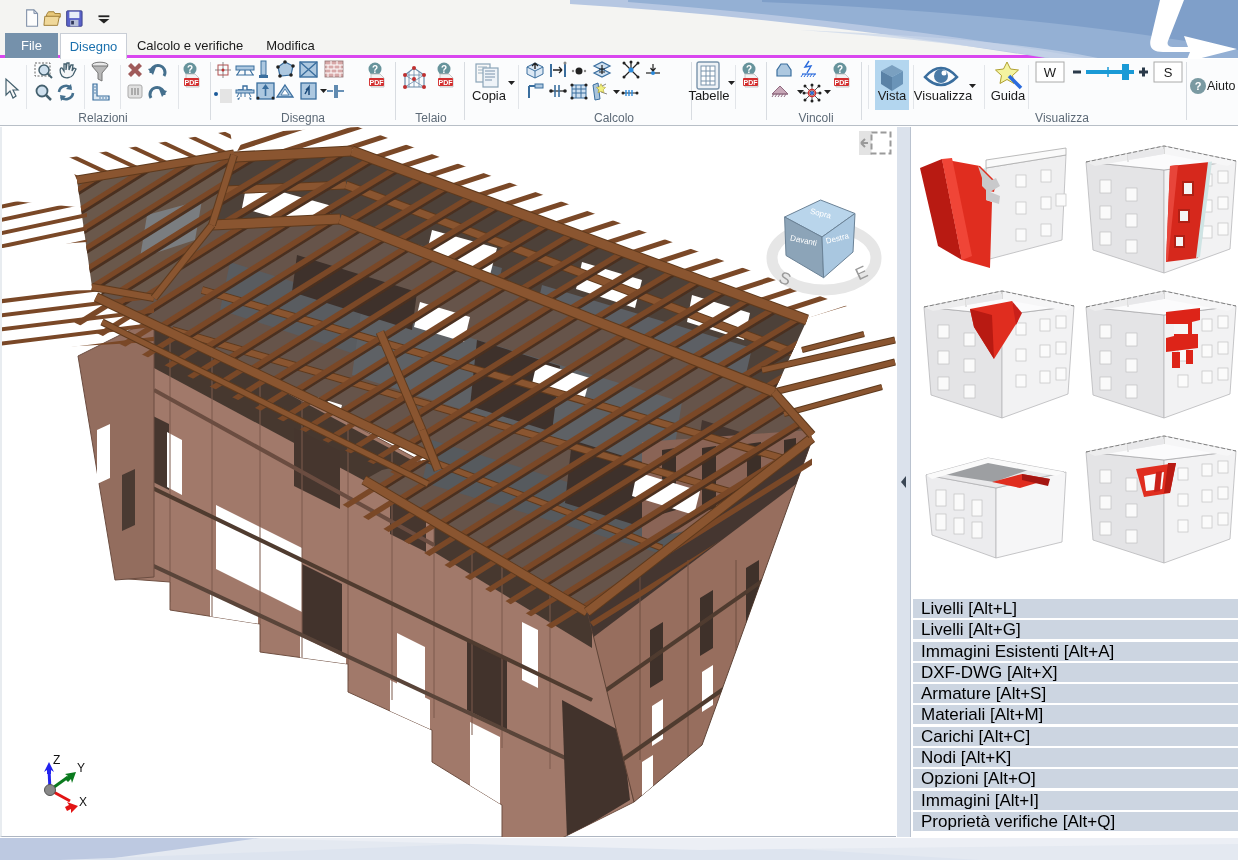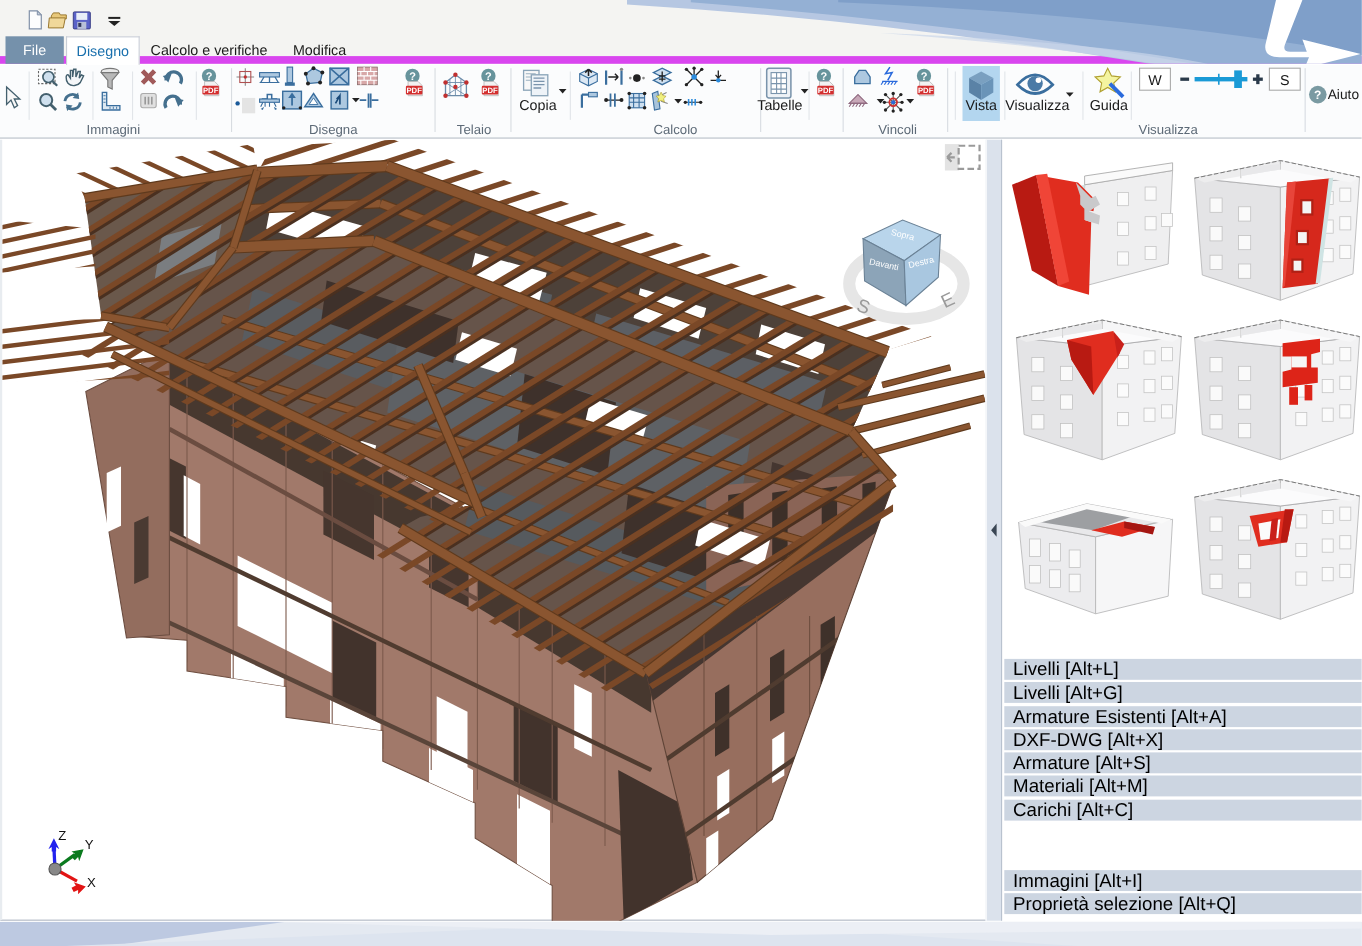--- a/index.html
+++ b/index.html
@@ -1,20 +1,20 @@
 <!DOCTYPE html>
 <html><head>
 <meta charset="utf-8">
 <style>
 * { margin:0; padding:0; box-sizing:border-box; }
 html,body { width:1238px; height:860px; overflow:hidden; font-family:"Liberation Sans", sans-serif; background:#fff; }
 #root { position:relative; width:1238px; height:860px; }
 
 
-#header { position:absolute; left:0; top:0; width:1238px; height:58px; background:#f4f4f2; border-bottom:7px solid #d946ef; }
+#header { position:absolute; left:0; top:0; width:1238px; height:58px; background:#f4f4f2; border-bottom:3px solid #d946ef; }
 #qat { position:absolute; left:18px; top:9px; height:20px; z-index:5; }
 .tab { position:absolute; top:33px; height:25px; line-height:25px; text-align:center; font-size:13px; color:#1a1a1a; }
 #tab-file { left:5px; width:53px; background:#7591ab; color:#ffffff; }
 #tab-disegno { left:60px; width:67px; background:#ffffff; color:#1a70ad; border:1px solid #c9ced6; border-bottom:none; height:26px; }
 #tab-calcolo { left:130px; width:120px; }
 #tab-relazioni { left:253px; width:75px; }
 
 
 #ribbon { position:absolute; left:0; top:59px; width:1238px; height:67px; background:#fbfcfd; border-bottom:1px solid #b8bfc7; }
 .rgroup-label { position:absolute; top:52px; font-size:12px; color:#5d6a77; width:120px; text-align:center; }
@@ -56,21 +56,21 @@
     <rect x="83" y="7" width="12" height="2" fill="#222"></rect>
     <path d="M83,11 l12,0 -6,5 z" fill="#222"></path>
   </svg>
   <div class="tab" id="tab-file">File</div>
   <div class="tab" id="tab-disegno">Disegno</div>
   <div class="tab" id="tab-calcolo">Calcolo e verifiche</div>
   <div class="tab" id="tab-relazioni">Modifica</div>
 </div>
 
 <div id="ribbon">
-  <div class="rgroup-label" style="left:43px">Immagini</div>
+  <div class="rgroup-label" style="left:43px">Relazioni</div>
   <div class="rgroup-label" style="left:243px">Disegna</div>
   <div class="rgroup-label" style="left:371px">Telaio</div>
   <div class="rgroup-label" style="left:554px">Calcolo</div>
   <div class="rgroup-label" style="left:756px">Vincoli</div>
   <div class="rgroup-label" style="left:1002px">Visualizza</div>
   <div class="gsep" style="left:210px"></div>
   <div class="ssep" style="left:26px"></div>
   <div class="ssep" style="left:84px"></div>
   <div class="ssep" style="left:120px"></div>
   <div class="ssep" style="left:178px"></div>
@@ -1130,27 +1130,29 @@
           <rect x="124" y="86" width="10" height="12" fill="#fbfbfb" stroke="#c4c4c4" stroke-width="0.7"></rect>
           <rect x="140" y="83" width="10" height="12" fill="#fbfbfb" stroke="#c4c4c4" stroke-width="0.7"></rect>
           <polygon points="58.0,39.0 98.0,33.0 92.0,63.0 66.0,67.0" fill="#e02d1f"></polygon>
           <polygon points="66.0,46.0 86.0,42.0 84.0,59.0 68.0,61.0" fill="#fbfbfc"></polygon>
           <polygon points="78.0,42.0 84.0,41.0 82.0,61.0 76.0,62.0" fill="#c9201a"></polygon>
           <polygon points="90.0,33.0 98.0,33.0 92.0,63.0 86.0,63.0" fill="#b81a12"></polygon>
         </g>
       </svg>
   <div class="lrow" style="top:472px">Livelli [Alt+L]</div>
   <div class="lrow" style="top:493px">Livelli [Alt+G]</div>
-  <div class="lrow" style="top:515px">Armature Esistenti [Alt+A]</div>
+  <div class="lrow" style="top:515px">Immagini Esistenti [Alt+A]</div>
   <div class="lrow" style="top:536px">DXF-DWG [Alt+X]</div>
   <div class="lrow" style="top:557px">Armature [Alt+S]</div>
   <div class="lrow" style="top:578px">Materiali [Alt+M]</div>
   <div class="lrow" style="top:600px">Carichi [Alt+C]</div>
+  <div class="lrow" style="top:621px">Nodi [Alt+K]</div>
+  <div class="lrow" style="top:642px">Opzioni [Alt+O]</div>
   <div class="lrow" style="top:664px">Immagini [Alt+I]</div>
-  <div class="lrow" style="top:685px">Proprietà selezione [Alt+Q]</div>
+  <div class="lrow" style="top:685px">Proprietà verifiche [Alt+Q]</div>
 </div>
 
 <div id="status">
   <svg width="1238" height="22">
     <rect width="1238" height="22" fill="#e4e9f1"></rect>
     <polygon points="0,0 260,0 100,22 0,22" fill="#bdc9e1"></polygon>
     <polygon points="60,22 620,0 980,22" fill="#dde4ef"></polygon>
     <polygon points="240,0 700,12 1238,6 1238,0" fill="#eceff5"></polygon>
   </svg>
 </div>

